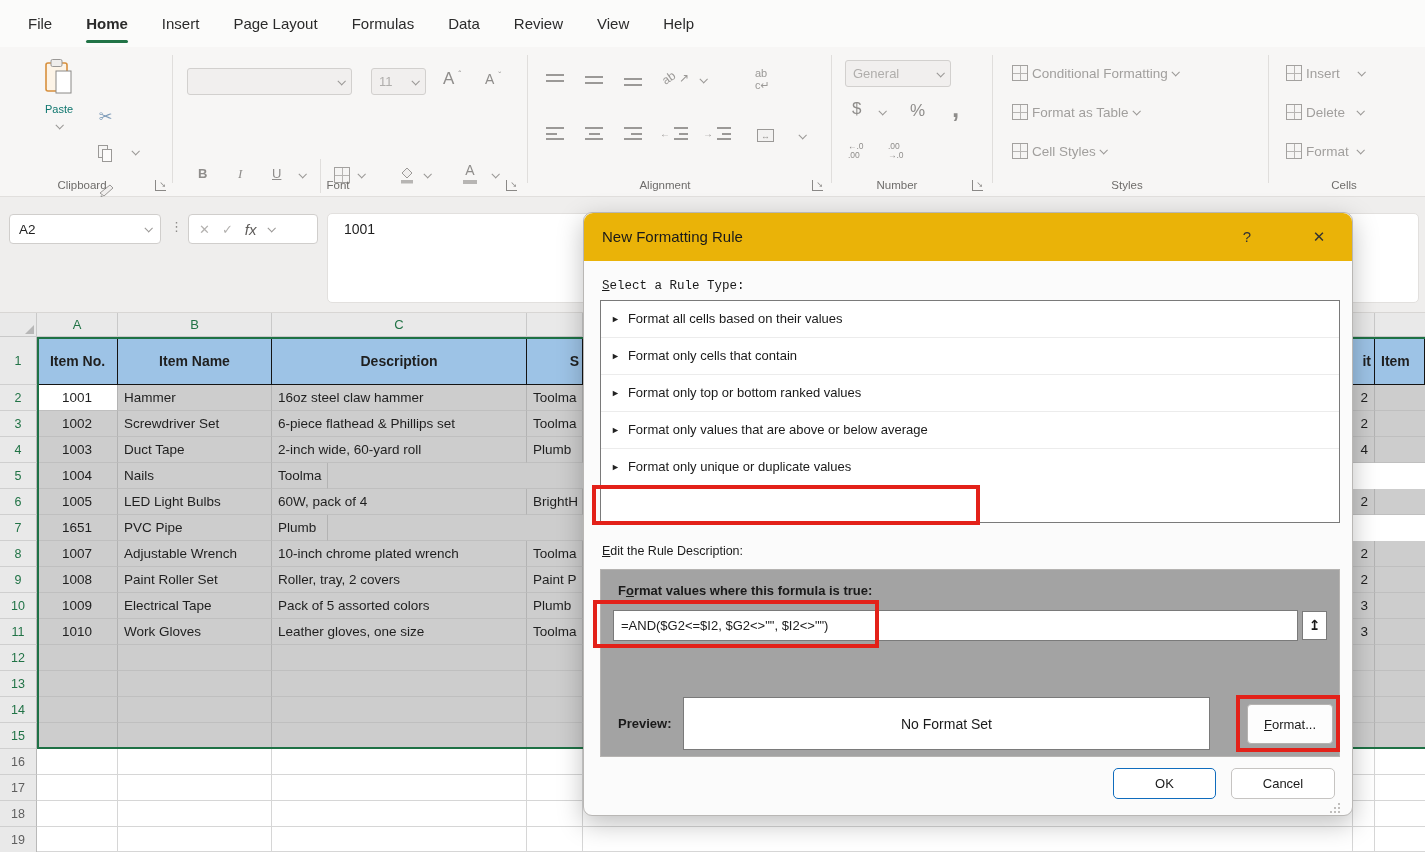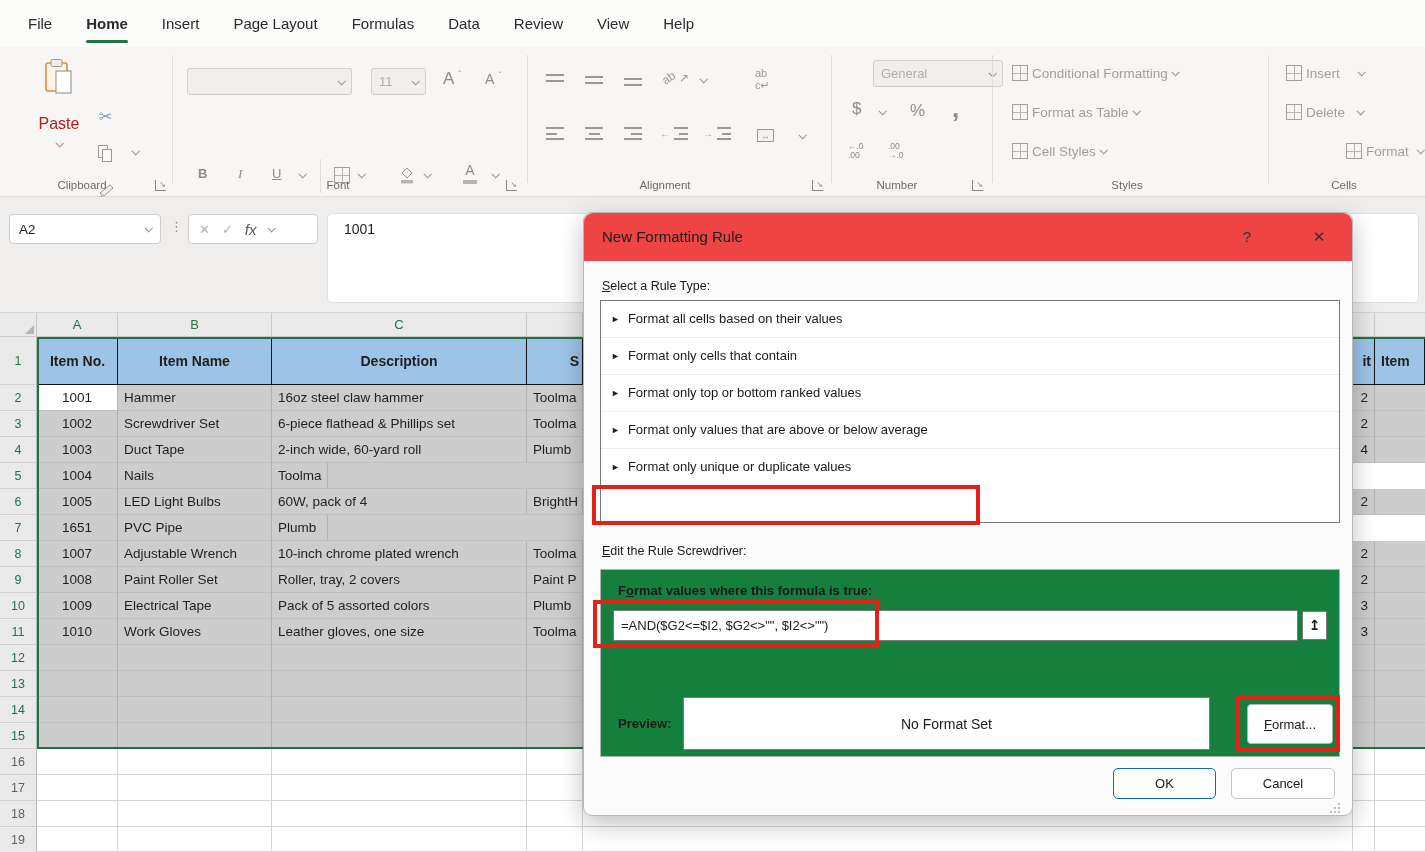--- a/index.html
+++ b/index.html
@@ -60,32 +60,32 @@
   .dcell.num { justify-content:flex-end; padding-right:6px; }
   .dcell.active { background:#fff; }
   .pcell { background:#fff; border-right:1px solid #d6d6d6; border-bottom:1px solid #d6d6d6; }
   .sel-top, .sel-left, .sel-bottom { position:absolute; background:#1e7145; z-index:3; }
   .sel-top { left:37px; top:24px; width:1388px; height:2px; }
   .sel-left { left:37px; top:24px; width:2px; height:412px; }
   .sel-bottom { left:37px; top:434px; width:1388px; height:2px; }
 
   
   .dialog { position:absolute; left:583px; top:212px; width:770px; height:604px; background:#fbfbfb; border:1px solid #b9b7b5; border-radius:9px; box-shadow:0 8px 26px rgba(0,0,0,0.25); z-index:10; }
-  .d-title { position:absolute; left:0; top:0; width:100%; height:48px; background:#ef4444; border-radius:9px 9px 0 0; }
+  .d-title { position:absolute; left:0; top:0; width:100%; height:48px; background:#eab308; border-radius:9px 9px 0 0; }
   .d-title .t { position:absolute; left:18px; top:0; line-height:48px; font-size:15px; color:#1a1a1a; }
   .d-help { position:absolute; left:648px; top:0; width:30px; height:48px; text-align:center; line-height:48px; font-size:15px; color:#333; }
   .d-close { position:absolute; left:718px; top:0; width:34px; height:48px; text-align:center; line-height:48px; font-size:15px; color:#333; }
   .d-lbl { position:absolute; font-size:12.5px; color:#1a1a1a; }
   .u { text-decoration:underline; }
   .listbox { position:absolute; left:16px; top:87px; width:740px; height:223px; background:#fff; border:1px solid #7a7a7a; }
   .rt-item { height:37px; line-height:36px; padding-left:10px; font-size:13px; color:#1a1a1a; border-bottom:1px solid #ececec; white-space:nowrap; }
   .rt-item:last-child { border-bottom:none; }
   .rt-item.sel { background:#d9d9d9; }
   .rt-item .bullet { font-size:9px; margin-right:8px; color:#222; vertical-align:1px; }
-  .bigbox { position:absolute; left:16px; top:356px; width:740px; height:188px; border:1px solid #b5b3b1; background:#15803d; }
+  .bigbox { position:absolute; left:16px; top:356px; width:740px; height:188px; border:1px solid #b5b3b1; background:#a3a3a3; }
   .f-lbl { position:absolute; left:17px; top:13px; font-size:13px; font-weight:bold; color:#1a1a1a; }
   .f-input { position:absolute; left:12px; top:40px; width:685px; height:31px; background:#fff; border:1px solid #7a7a7a; font-size:13px; color:#202020; padding:0 7px; line-height:29px; white-space:nowrap; overflow:hidden; }
   .collapse { position:absolute; left:701px; top:41px; width:25px; height:29px; background:#fff; border:1px solid #7a7a7a; text-align:center; line-height:27px; font-size:14px; color:#1a1a1a; font-weight:bold; }
   .p-lbl { position:absolute; left:17px; top:146px; font-size:13px; font-weight:bold; color:#1a1a1a; }
   .p-box { position:absolute; left:82px; top:127px; width:527px; height:53px; background:#fff; border:1px solid #7a7a7a; display:flex; align-items:center; justify-content:center; font-size:14px; color:#1a1a1a; }
   .fmt-btn { position:absolute; left:646px; top:134px; width:86px; height:40px; background:#fdfdfd; border:1px solid #b5b3b1; border-radius:4px; font-size:13px; color:#1a1a1a; display:flex; align-items:center; justify-content:center; }
   .ok-btn { position:absolute; left:529px; top:555px; width:103px; height:31px; background:#fff; border:1px solid #0f6cbd; border-radius:5px; font-size:13px; color:#1a1a1a; display:flex; align-items:center; justify-content:center; }
   .cancel-btn { position:absolute; left:647px; top:555px; width:104px; height:31px; background:#fff; border:1px solid #c6c4c2; border-radius:5px; font-size:13px; color:#1a1a1a; display:flex; align-items:center; justify-content:center; }
   .grip { position:absolute; left:744px; top:588px; width:12px; height:12px; }
   .grip::after { content:""; position:absolute; right:0; bottom:0; width:2px; height:2px; background:#c0beBC;
@@ -112,21 +112,21 @@
   </div>
 
   <div class="ribbon">
 
     <div class="rbtn" style="left:33px; top:11px; flex-direction:column; width:52px;">
       <svg class="clip-svg" width="30" height="38" viewBox="0 0 30 38">
         <rect x="2" y="5" width="21" height="28" rx="2" fill="#fdf4e7" stroke="#d78f3c" stroke-width="1.6"></rect>
         <rect x="7" y="1.5" width="11" height="7" rx="1.5" fill="#efedeb" stroke="#9a9896"></rect>
         <rect x="12" y="13" width="15" height="22" fill="#ffffff" stroke="#8a8886"></rect>
       </svg>
-      <span style="font-size:16px; color:#b91c1c; margin-top:15px;">Paste</span>
+      <span style="font-size:11px; color:#0f766e; margin-top:3px;">Paste</span>
       <span class="chev" style="margin-top:4px;"></span>
     </div>
     <div class="rbtn" style="left:99px; top:60px; font-size:16px; color:#7d9bb8;">
         <span>✂</span>
       </div>
     <div class="rbtn" style="left:98px; top:98px;">
       <span style="position:relative; display:block; width:15px; height:17px;">
         <span style="position:absolute; left:0; top:0; width:10px; height:13px; border:1px solid #9b9997; background:#f6f5f4;"></span>
         <span style="position:absolute; left:4px; top:4px; width:10px; height:13px; border:1px solid #9b9997; background:#fcfbfa;"></span>
       </span>
@@ -272,21 +272,21 @@
           <span>↔</span>
         </span>
       </div>
     <div class="rbtn" style="left:799px; top:86px;">
         <span class="chev"></span>
       </div>
     <div class="glabel" style="left:605px;">Alignment</div>
     <div class="launcher" style="left:812px;"><span>↘</span></div>
     <div class="gsep" style="left:831px;"></div>
 
-    <div class="combo" style="left:873px; top:13px; width:130px;text-align:center;">
+    <div class="combo" style="left:845px; top:13px; width:106px;text-align:center;">
         <span>General</span>
         <span class="chev"></span>
       </div>
     <div class="rbtn" style="left:852px; top:52px; font-size:17px; color:#8f8d8b;">
         <span>$</span>
       </div>
     <div class="rbtn" style="left:879px; top:62px;">
         <span class="chev"></span>
       </div>
     <div class="rbtn" style="left:910px; top:54px; font-size:17px; color:#8f8d8b;">
@@ -332,21 +332,21 @@
     <div class="rbtn" style="left:1286px; top:18px;">
       <span class="ic-grid"></span>
       <span style="font-size:13.5px; color:#a19f9d;">Insert</span>
       <span class="chev" style="margin-left:14px;"></span>
     </div>
     <div class="rbtn" style="left:1286px; top:57px;">
       <span class="ic-grid"></span>
       <span style="font-size:13.5px; color:#a19f9d;">Delete</span>
       <span class="chev" style="margin-left:8px;"></span>
     </div>
-    <div class="rbtn" style="left:1346px; top:96px;">
+    <div class="rbtn" style="left:1286px; top:96px;">
       <span class="ic-grid"></span>
       <span style="font-size:13.5px; color:#a19f9d;">Format</span>
       <span class="chev" style="margin-left:4px;"></span>
     </div>
     <div class="glabel" style="left:1284px;">Cells</div>
   </div>
 
   <div class="fstrip">
     <div class="namebox">
       <span>A2</span>
@@ -572,31 +572,31 @@
     <div class="sel-bottom"></div>
   </div>
 
   <div class="dialog">
     <div class="d-title">
       <span class="t">New Formatting Rule</span>
       <span class="d-help">?</span>
       <span class="d-close">✕</span>
     </div>
 
-    <div class="d-lbl" style="left:18px; top:66px;"><span class="u">S</span><span>elect a Rule Type:</span></div>
+    <div class="d-lbl" style="left:18px; top:66px;font-family:Liberation Mono, monospace;"><span class="u">S</span><span>elect a Rule Type:</span></div>
 
     <div class="listbox">
       <div class="rt-item"><span class="bullet">►</span><span>Format all cells based on their values</span></div>
       <div class="rt-item"><span class="bullet">►</span><span>Format only cells that contain</span></div>
       <div class="rt-item"><span class="bullet">►</span><span>Format only top or bottom ranked values</span></div>
       <div class="rt-item"><span class="bullet">►</span><span>Format only values that are above or below average</span></div>
       <div class="rt-item"><span class="bullet">►</span><span>Format only unique or duplicate values</span></div>
     </div>
 
-    <div class="d-lbl" style="left:18px; top:331px;"><span class="u">E</span><span>dit the Rule Screwdriver:</span></div>
+    <div class="d-lbl" style="left:18px; top:331px;"><span class="u">E</span><span>dit the Rule Description:</span></div>
 
     <div class="bigbox">
       <div class="f-lbl"><span>F</span><span class="u">o</span><span>rmat values where this formula is true:</span></div>
       <div class="f-input"><span>=AND($G2&lt;=$I2, $G2&lt;&gt;"", $I2&lt;&gt;"")</span></div>
       <div class="collapse"><span>↥</span></div>
       <div class="p-lbl">Preview:</div>
       <div class="p-box">
           <span>No Format Set</span>
         </div>
       <div class="fmt-btn">

